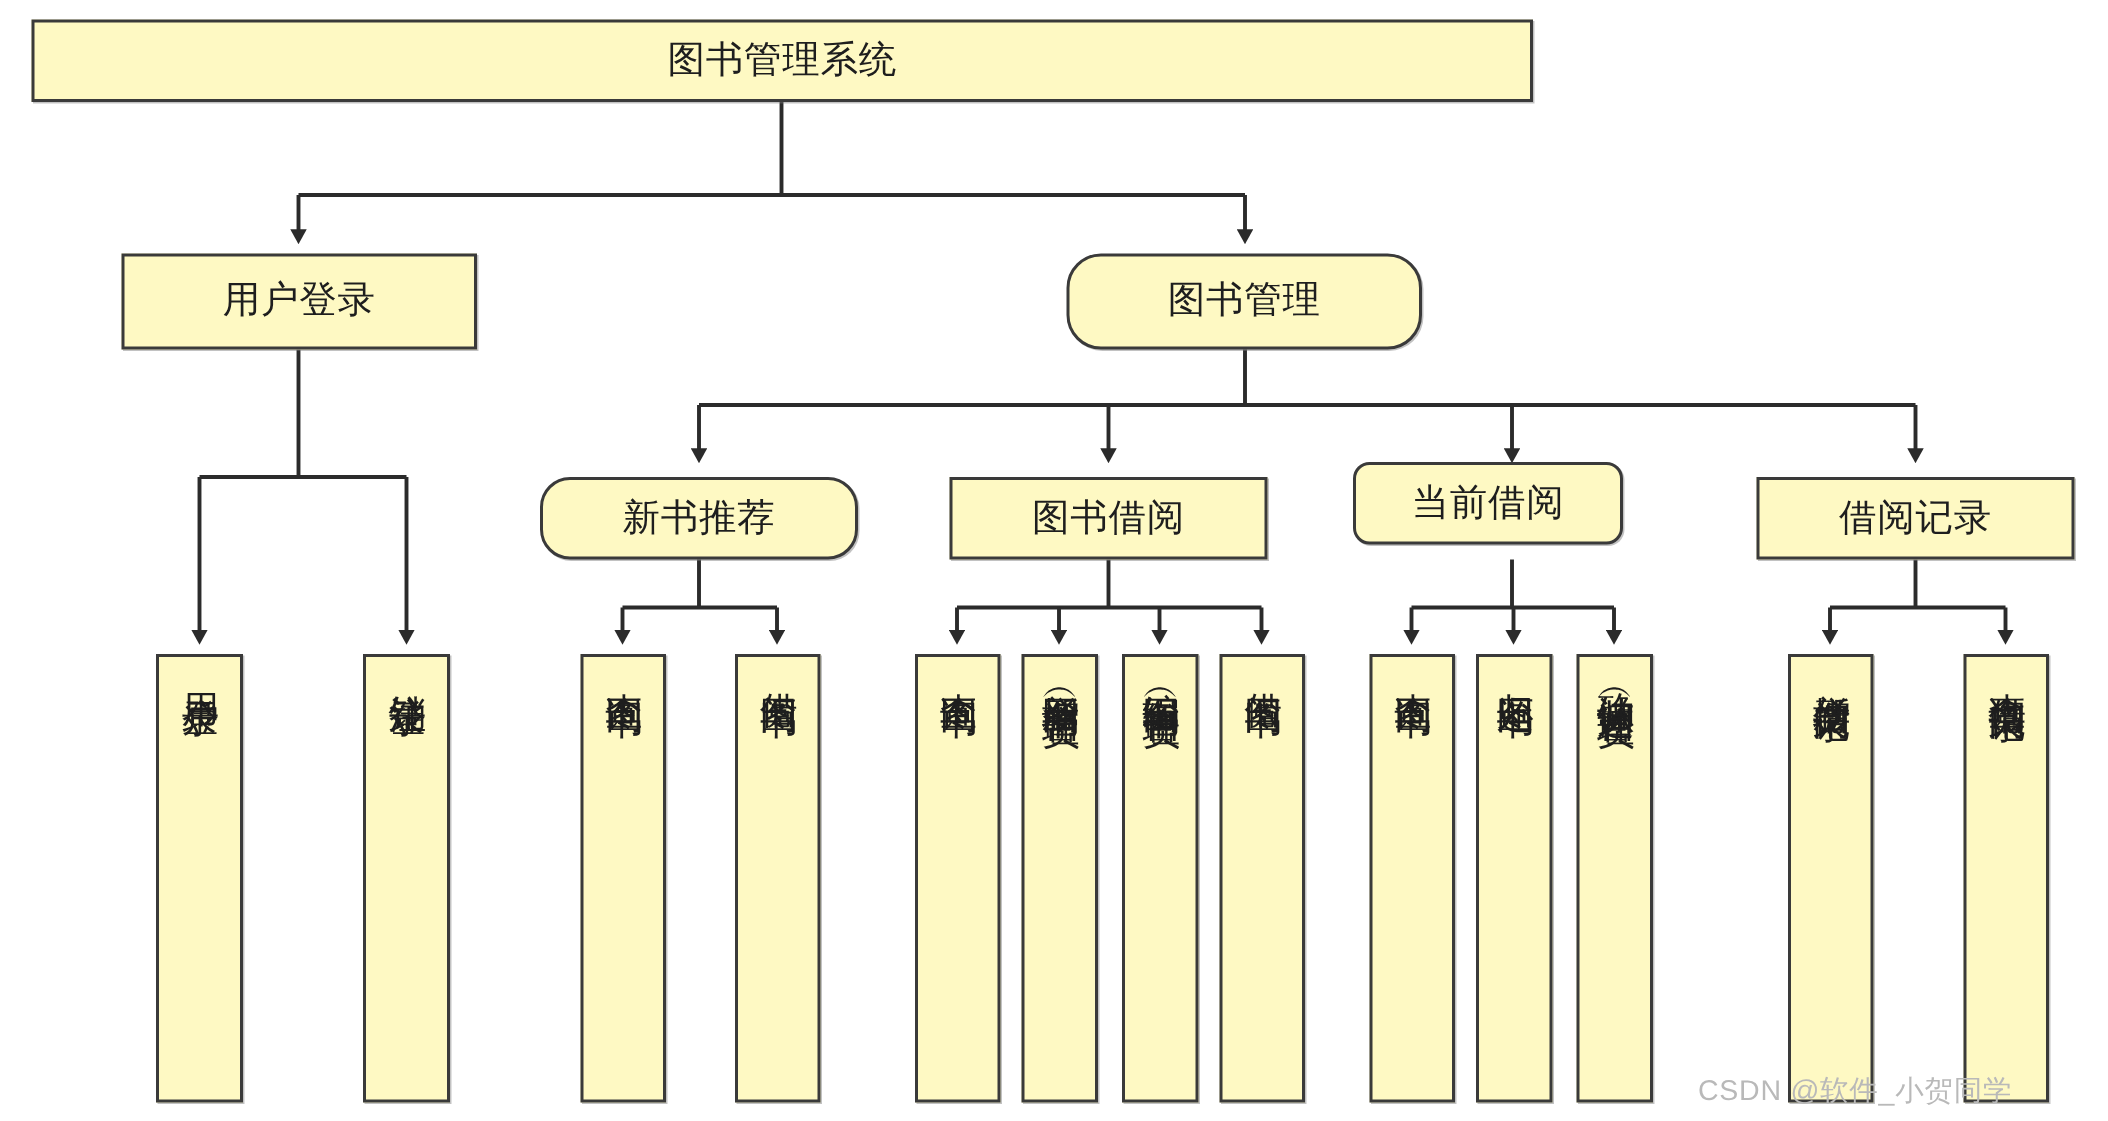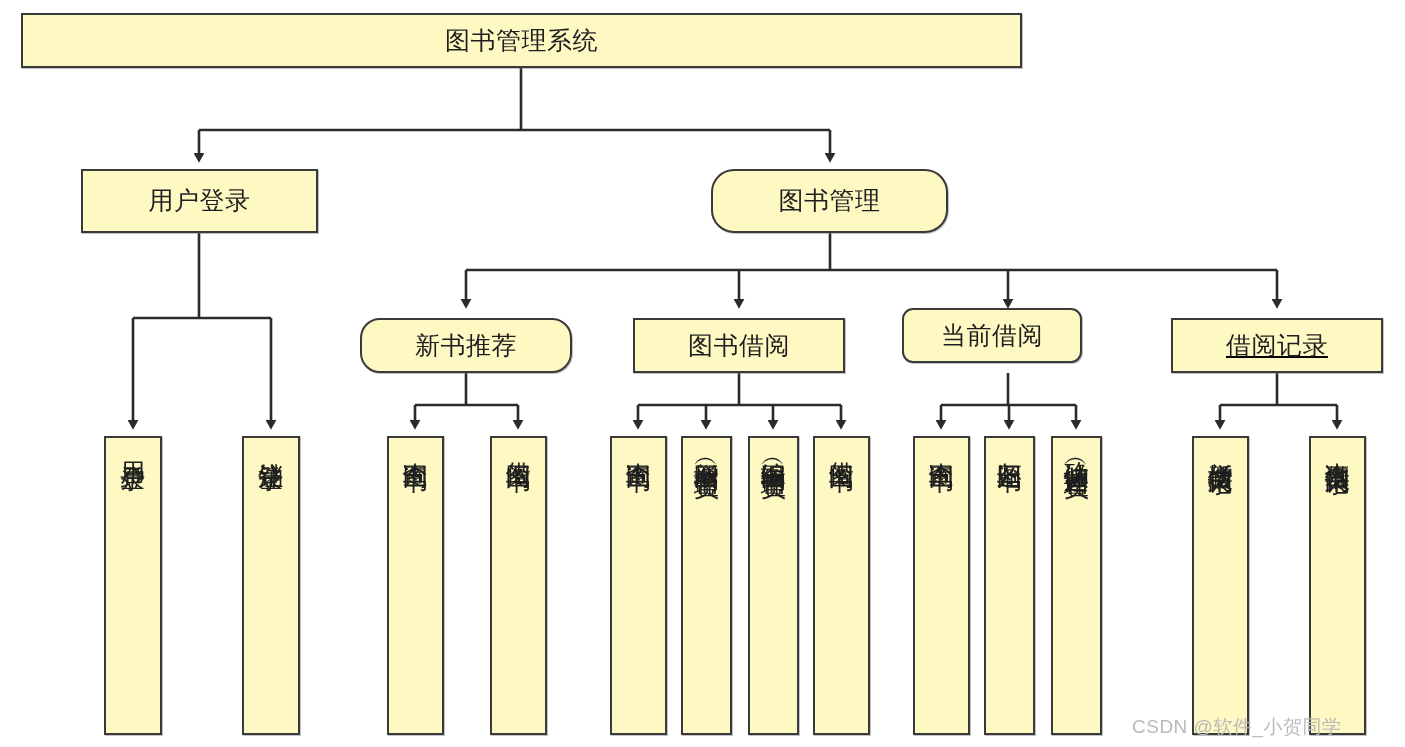--- a/index.html
+++ b/index.html
@@ -141,21 +141,21 @@
   </div>
 
   <div class="node h" style="left:633px;top:318px;width:212px;height:55px;">
     <span class="node-label">图书借阅</span>
   </div>
 
   <div class="node h" style="left:902px;top:308px;width:180px;height:55px;border-radius:11px;">
     <span class="node-label">当前借阅</span>
   </div>
 
-  <div class="node h" style="left:1171px;top:318px;width:212px;height:55px;text-decoration:underline;">
+  <div class="node h" style="left:1171px;top:318px;width:212px;height:55px;">
     <span class="node-label">借阅记录</span>
   </div>
 
   <div class="node v" style="left:104px;top:436px;width:58px;height:299px;">
     <span class="node-label">用户登录</span>
   </div>
 
   <div class="node v" style="left:242px;top:436px;width:58px;height:299px;">
     <span class="node-label">注销登录</span>
   </div>

